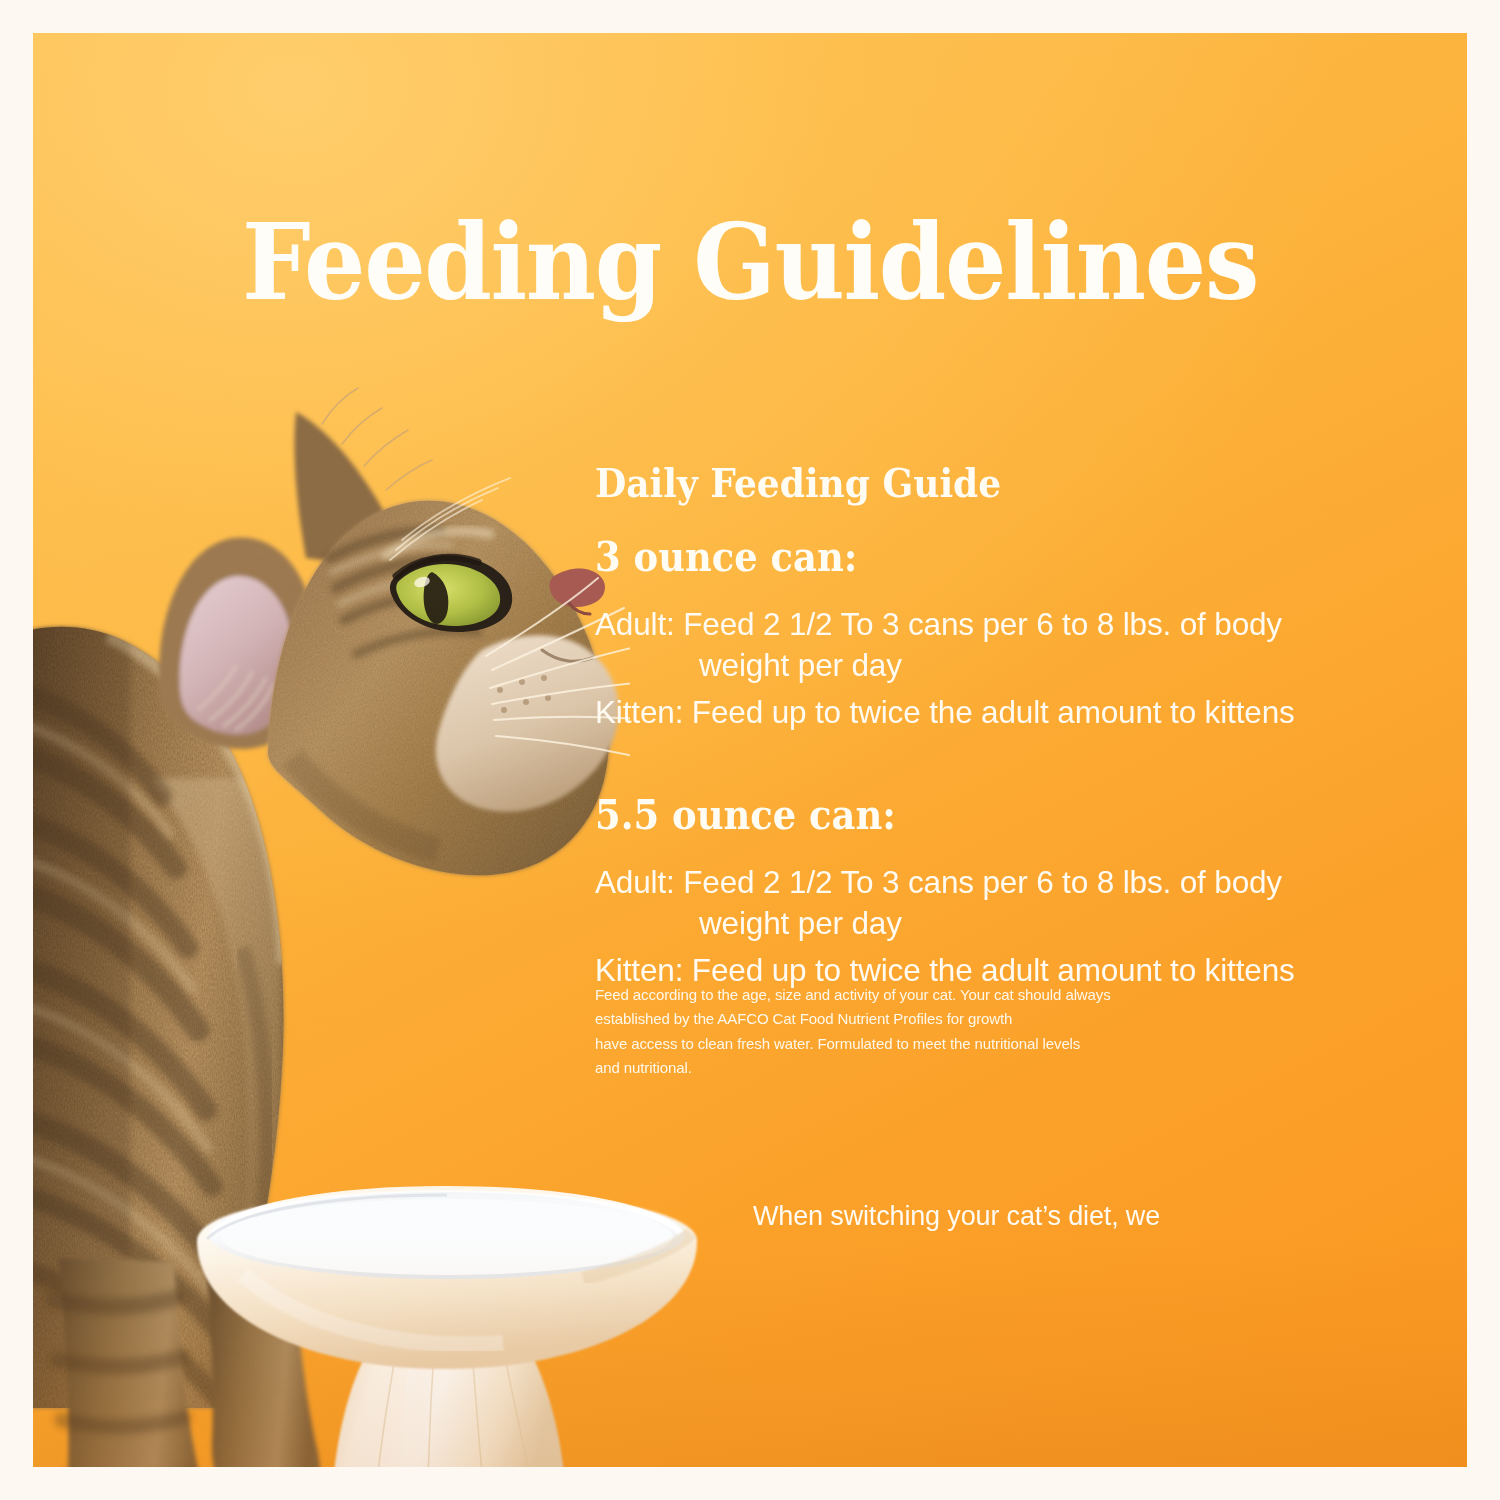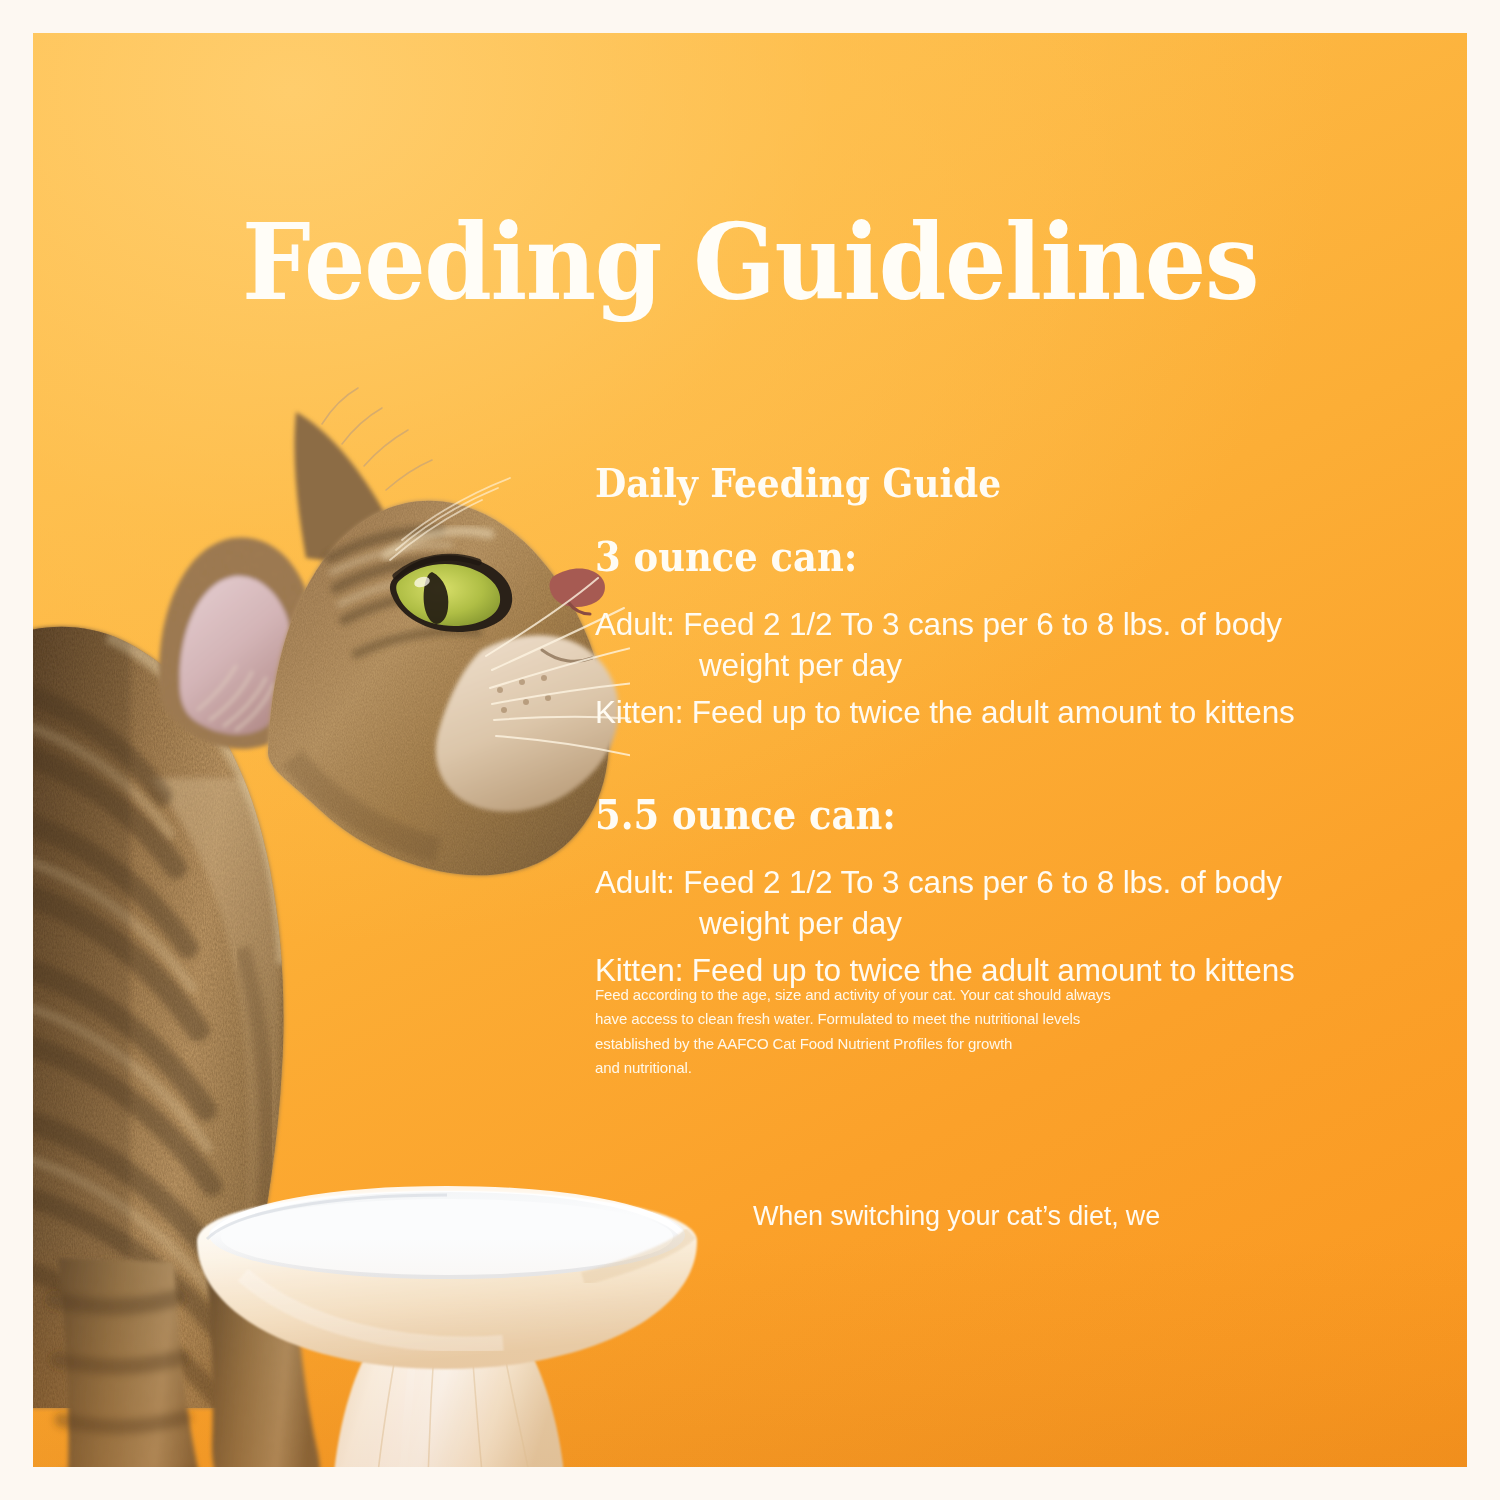--- a/index.html
+++ b/index.html
@@ -519,22 +519,22 @@
       <div class="block-gap"></div>
 
       <div class="can-head serif-head">5.5 ounce can:</div>
       <p class="body-line">Adult: Feed 2 1/2 To 3 cans per 6 to 8 lbs. of body</p>
       <p class="body-line indent gap-after">weight per day</p>
       <p class="body-line">Kitten: Feed up to twice the adult amount to kittens</p>
     </div>
 
     <div id="fineprint">
       <p>Feed according to the age, size and activity of your cat. Your cat should always</p>
+      <p>established by the AAFCO Cat Food Nutrient Profiles for growth</p>
       <p>have access to clean fresh water. Formulated to meet the nutritional levels</p>
-      <p>established by the AAFCO Cat Food Nutrient Profiles for growth</p>
       <p>and nutritional.</p>
     </div>
 
     <div id="switch-note">
       <p>When switching your cat’s diet, we</p>
     </div>
 
   </div>
 </div>
 

